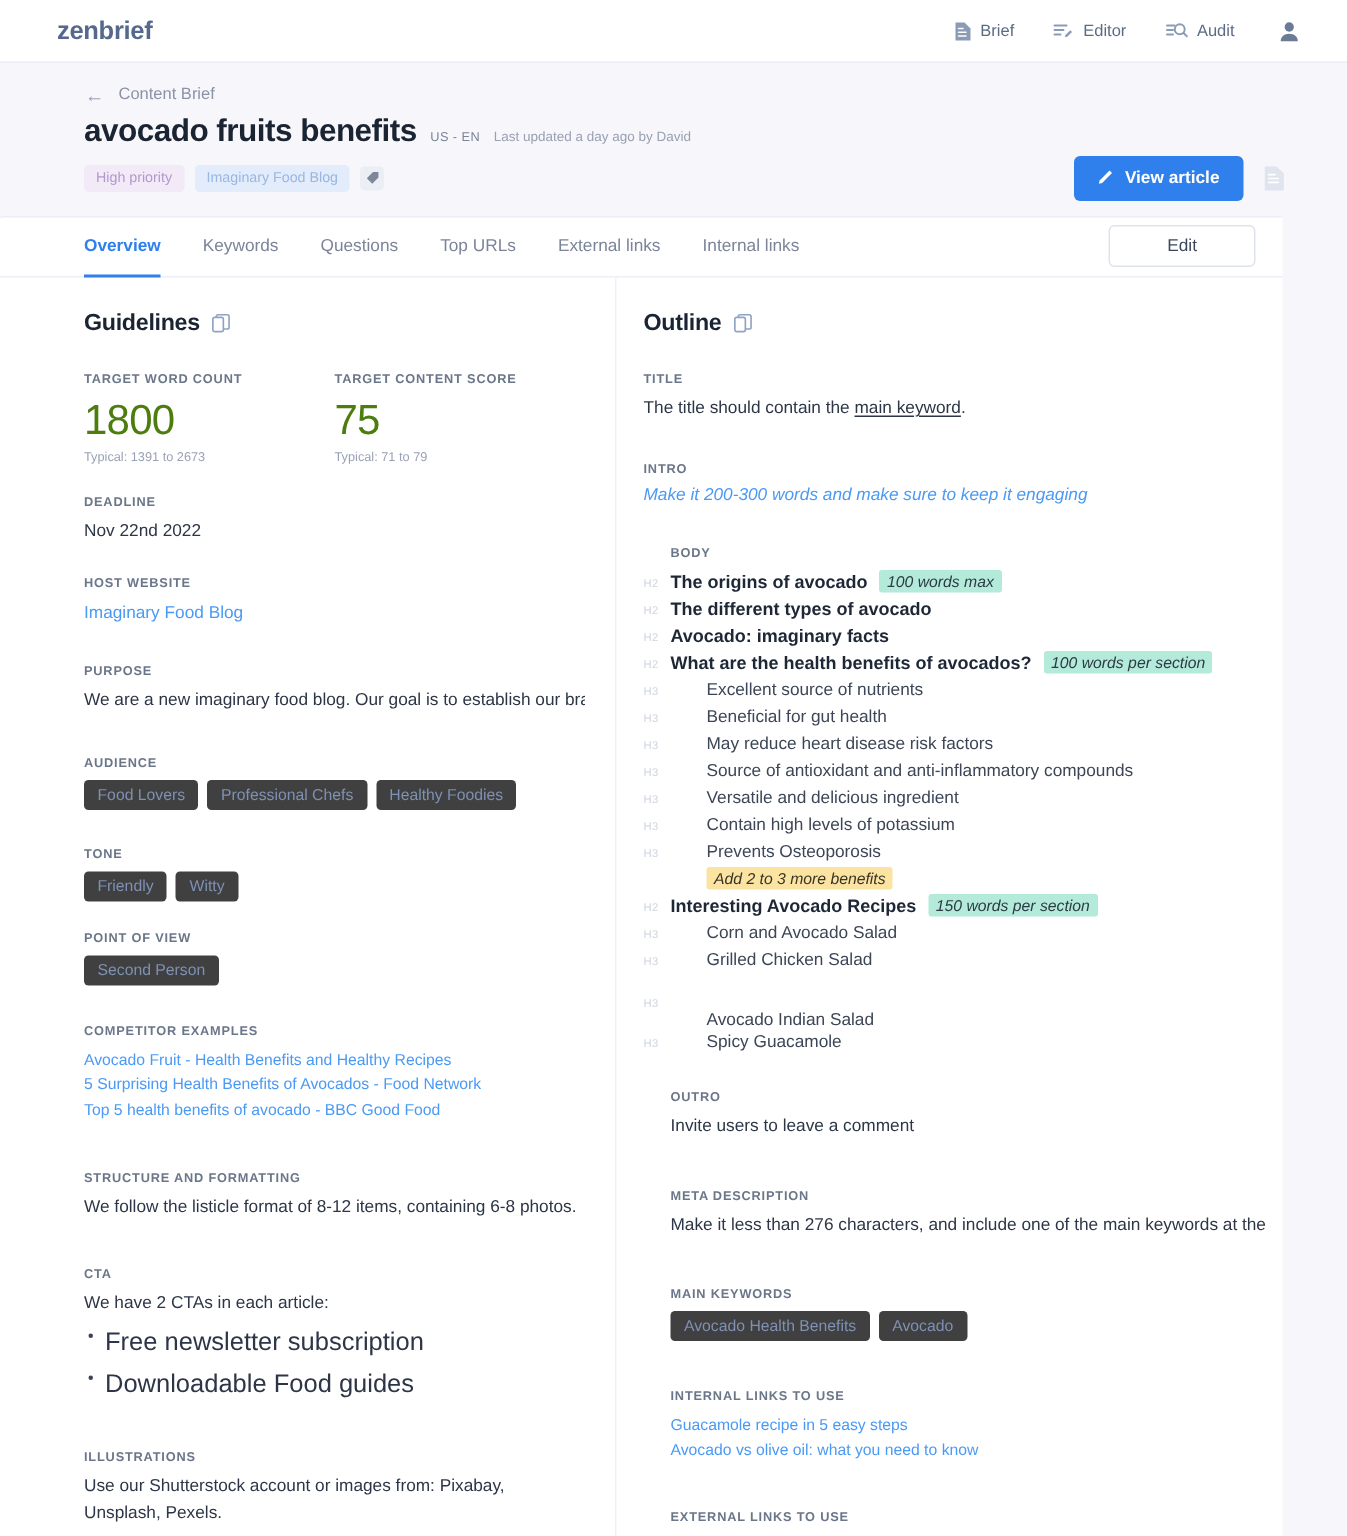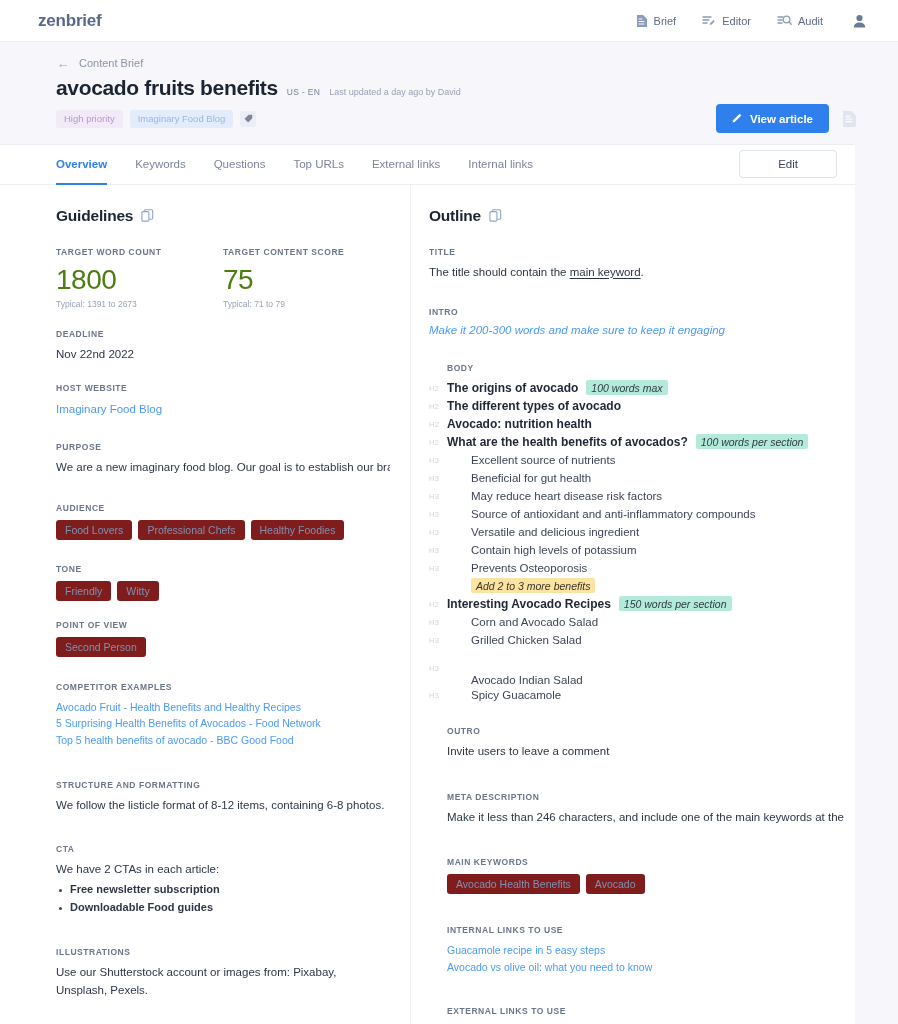--- a/index.html
+++ b/index.html
@@ -227,34 +227,33 @@
     display: block;
     font-size: 11.5px;
     color: #4a9af5;
     text-decoration: none;
     line-height: 1.58;
     cursor: pointer;
   }
   .link.small { font-size: 10.5px; }
   .chips { display: flex; flex-wrap: wrap; gap: 6px; }
   .chip {
-    background: #7f1d1d;
+    background: #404040;
     color: #7e90b3;
     font-size: 10.5px;
     padding: 4px 9px;
     border-radius: 3px;
   }
   ul.bullets { margin: 2px 0 0 14px; }
   ul.bullets li {
-    font-size: 11px;
+    font-size: 17px;
     color: #2d3647;
     line-height: 1.62;
     list-style: none;
     position: relative;
-    font-weight: bold;
   }
   ul.bullets li::before {
     content: "";
     position: absolute;
     left: -11px; top: 8px;
     width: 3px; height: 3px;
     background: #3b4457;
     border-radius: 50%;
   }
 
@@ -537,21 +536,21 @@
               </div>
               <div class="ol-row">
                 <div class="lvl">H2</div>
                 <div style="display: flex; align-items: center;">
                   <span class="ol-h2">The different types of avocado</span>
                 </div>
               </div>
               <div class="ol-row">
                 <div class="lvl">H2</div>
                 <div style="display: flex; align-items: center;">
-                  <span class="ol-h2">Avocado: nutrition health</span>
+                  <span class="ol-h2">Avocado: imaginary facts</span>
                 </div>
               </div>
               <div class="ol-row">
                 <div class="lvl">H2</div>
                 <div style="display: flex; align-items: center;">
                   <span class="ol-h2">What are the health benefits of avocados?</span>
                   <span class="note green">100 words per section</span>
                 </div>
               </div>
               <div class="ol-row">
@@ -636,21 +635,21 @@
             </div>
         </div>
 
         <div class="ol-field outro-block">
           <div class="field-label" style="padding-left:18px">Outro</div>
           <div class="ol-value" style="padding-left:18px">Invite users to leave a comment</div>
         </div>
 
         <div class="ol-field" style="margin-top:31px">
           <div class="field-label" style="padding-left:18px">Meta description</div>
-          <div class="ol-value clip" style="padding-left:18px">Make it less than 246 characters, and include one of the main keywords at the</div>
+          <div class="ol-value clip" style="padding-left:18px">Make it less than 276 characters, and include one of the main keywords at the</div>
         </div>
 
         <div class="ol-field" style="margin-top:31px;padding-left:18px">
           <div class="field-label">Main keywords</div>
           <div class="chips">
             <span class="chip">Avocado Health Benefits</span>
             <span class="chip">Avocado</span>
           </div>
         </div>
 

